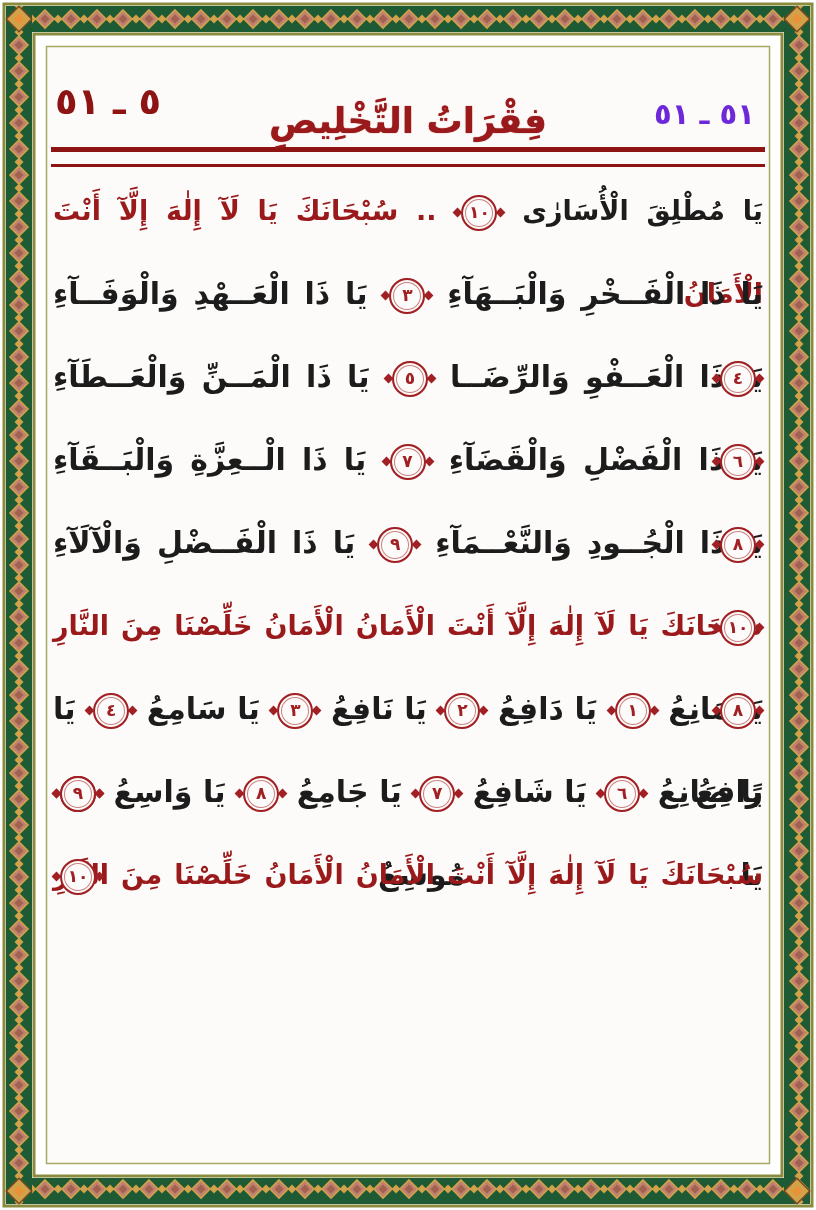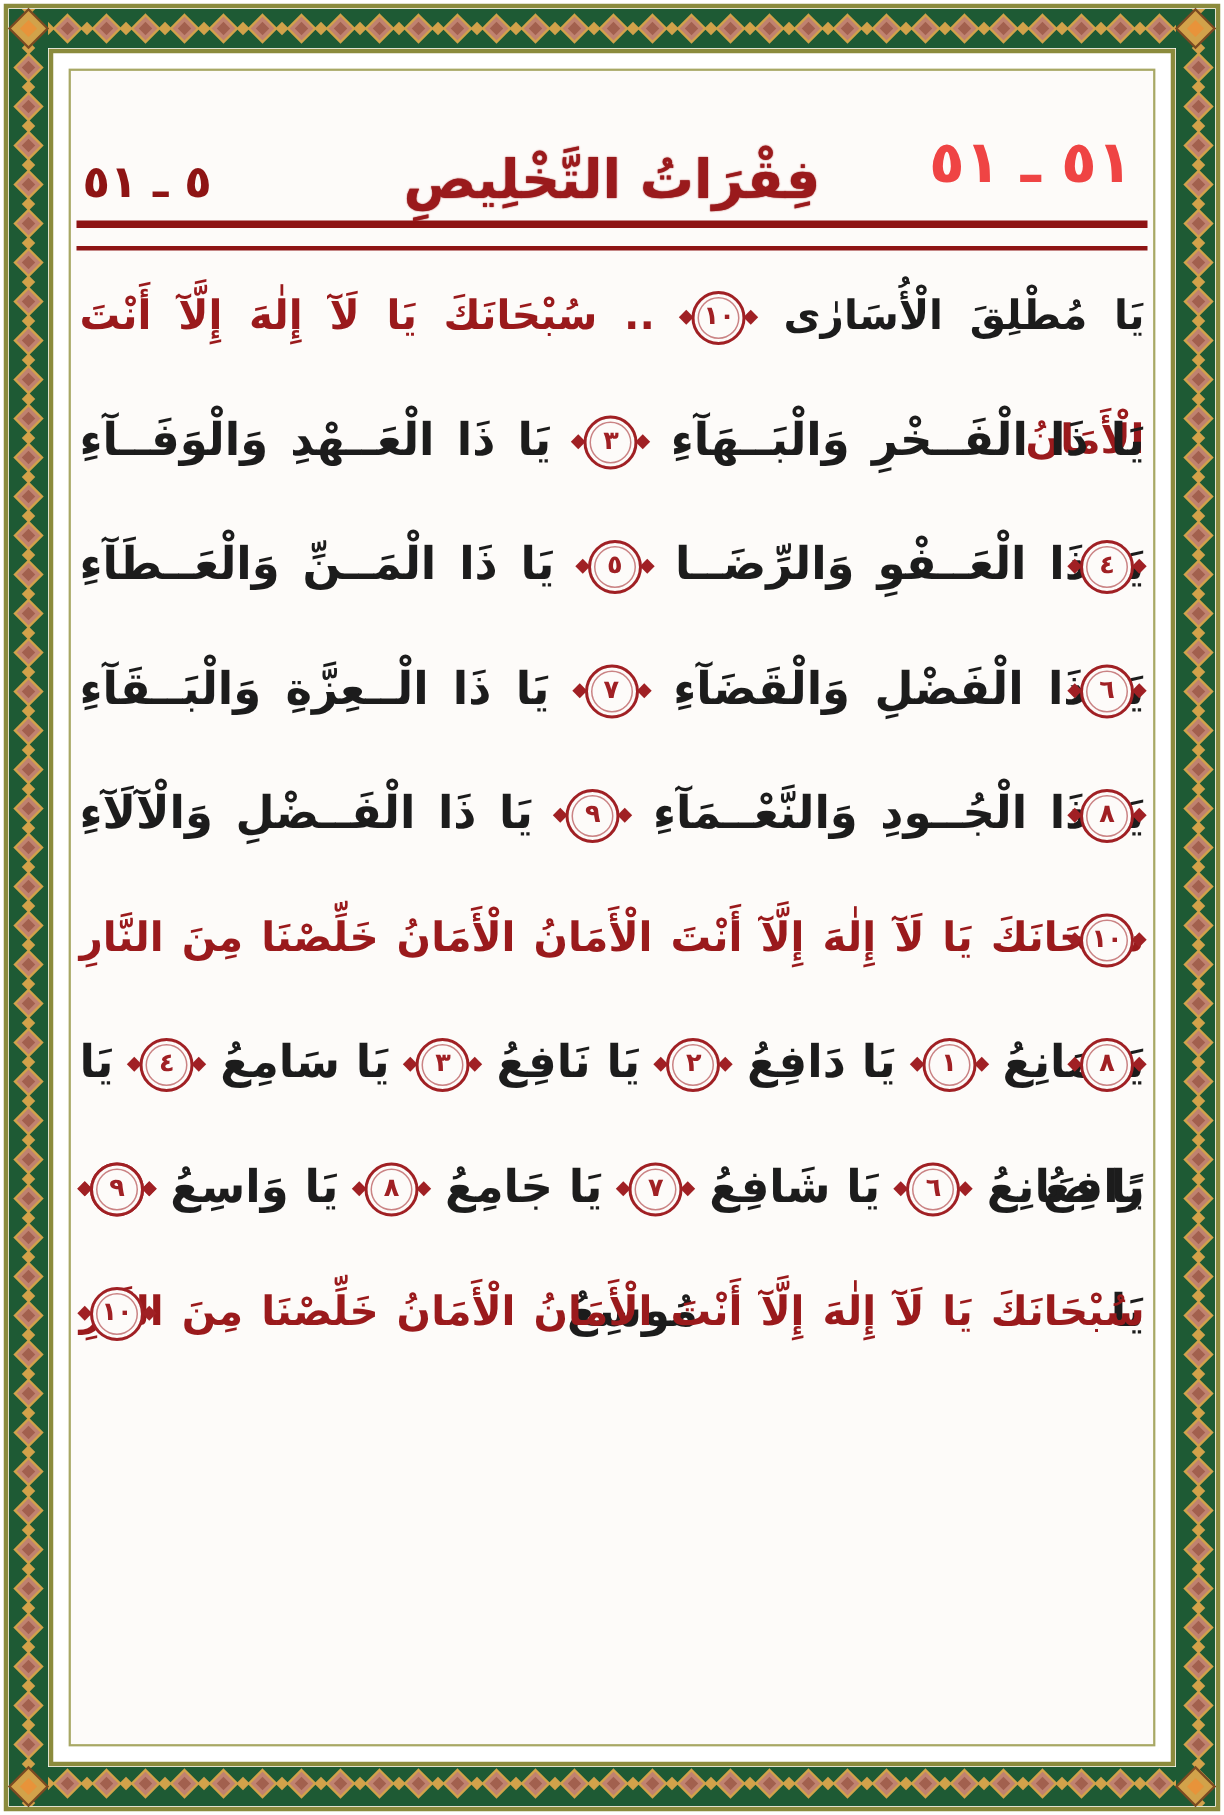--- a/index.html
+++ b/index.html
@@ -8,27 +8,27 @@
     background:#ffffff; overflow:hidden;
     font-family:"DejaVu Sans", sans-serif;
   }
   svg.frame { position:absolute; left:0; top:0; }
   .content {
     position:absolute; left:49px; right:49px; top:47px; bottom:47px;
     direction:rtl; overflow:hidden;
   }
   .header { position:relative; height:88px; margin-top:8px; }
   .num-left {
-    position:absolute; left:6px; bottom:4px;
-    font-size:30px; font-weight:bold; color:#8E1414;
+    position:absolute; left:6px; bottom:20px;
+    font-size:37px; font-weight:bold; color:#8E1414;
     direction:ltr; unicode-bidi:bidi-override; letter-spacing:2px;
   }
   .num-ghost {
     position:absolute; right:12px; bottom:12px;
-    font-size:39px; font-weight:bold; color:#ef4444;
+    font-size:29px; font-weight:bold; color:#6d28d9;
     direction:ltr; unicode-bidi:bidi-override; letter-spacing:2px;
   }
   .title {
     position:absolute; left:0; right:0; bottom:2px; text-align:center;
     font-size:36px; font-weight:bold; color:#9A1A1C;
     text-shadow:0 0 1px #9A1A1C;
   }
   .rule {
     height:12px; margin:4px 2px 0 2px;
     border-top:5px solid #8E1414; border-bottom:3px solid #8E1414;

